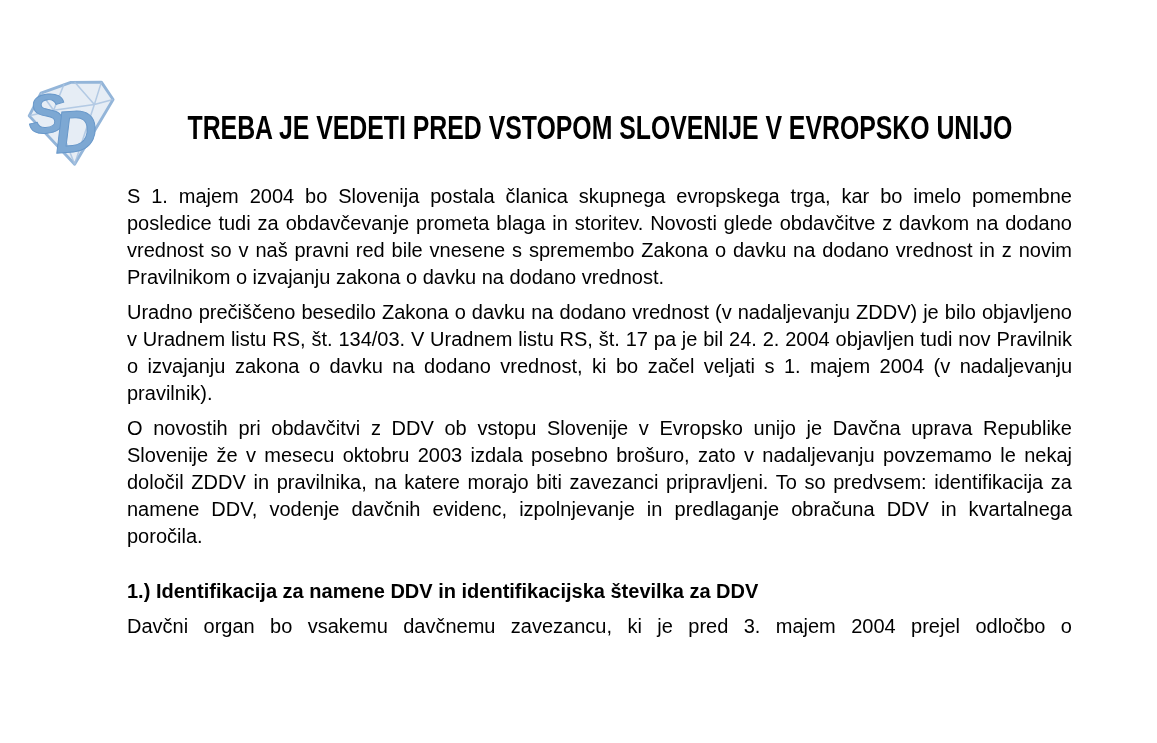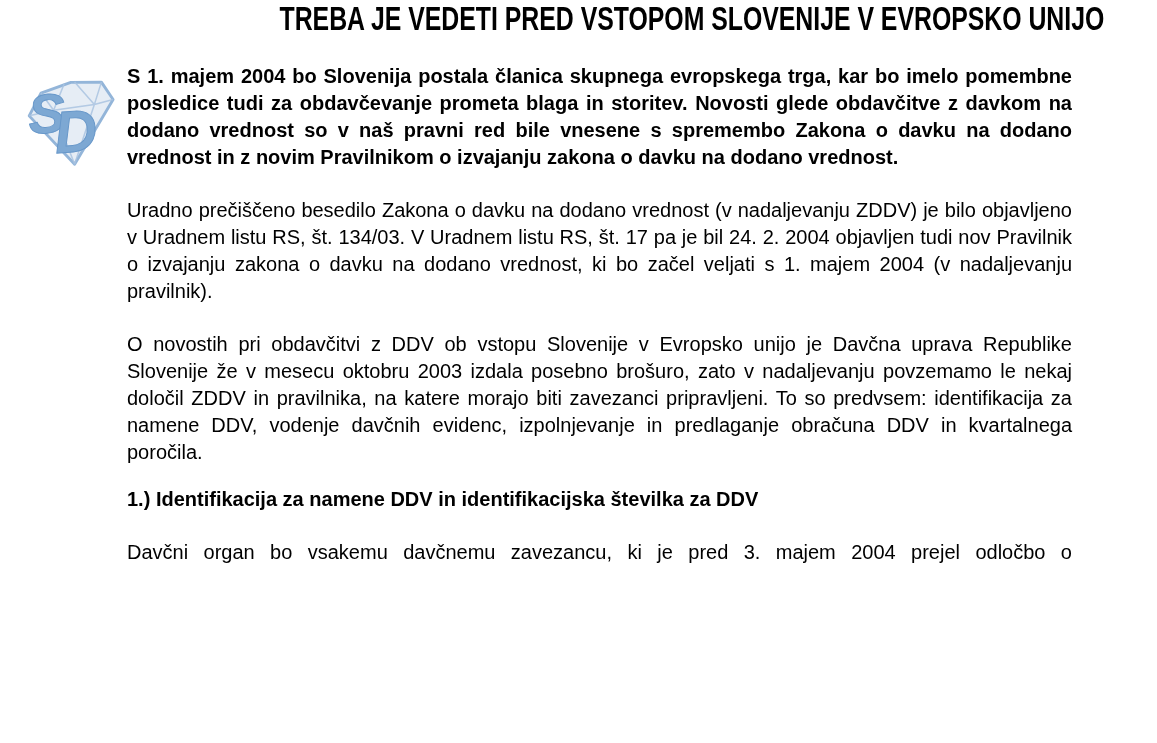--- a/index.html
+++ b/index.html
@@ -24,41 +24,43 @@
 
   
   .content {
     position: absolute;
     left: 127px;
     top: 0;
     width: 945px;
   }
   .title-row {
     display: flex;
+    justify-content: center;
+    margin-top: 109px;
   }
   .title {
     white-space: nowrap;
     font-weight: 700;
     font-size: 34px;
     line-height: 37px;
     transform: scaleX(0.73);
     transform-origin: 50% 50%;
     color: #000000;
   }
   p.body-para {
-    margin-top: 26px;
+    margin-top: 8px;
     font-size: 20px;
     line-height: 27px;
     text-align: justify;
     color: #000000;
   }
-  p.first-para { margin-top: 26px; font-weight: bold; }
+  p.first-para { margin-top: 37px; }
   p.cutoff { text-align-last: justify; }
   h2.section-heading {
-    margin-top: 20px;
+    margin-top: 28px;
     font-size: 20px;
     line-height: 27px;
     font-weight: 700;
     color: #000000;
   }
 </style>
 </head>
 <body>
 
 <div class="page">

